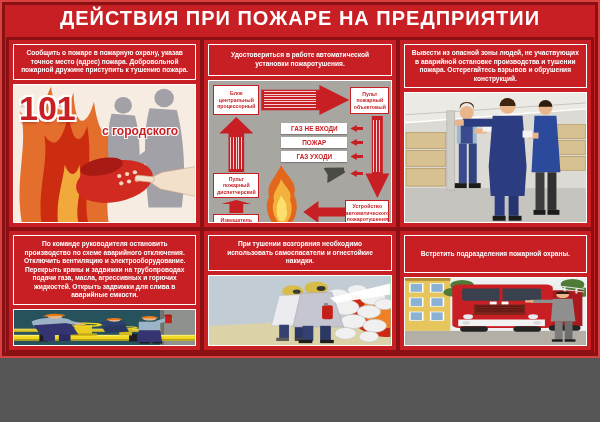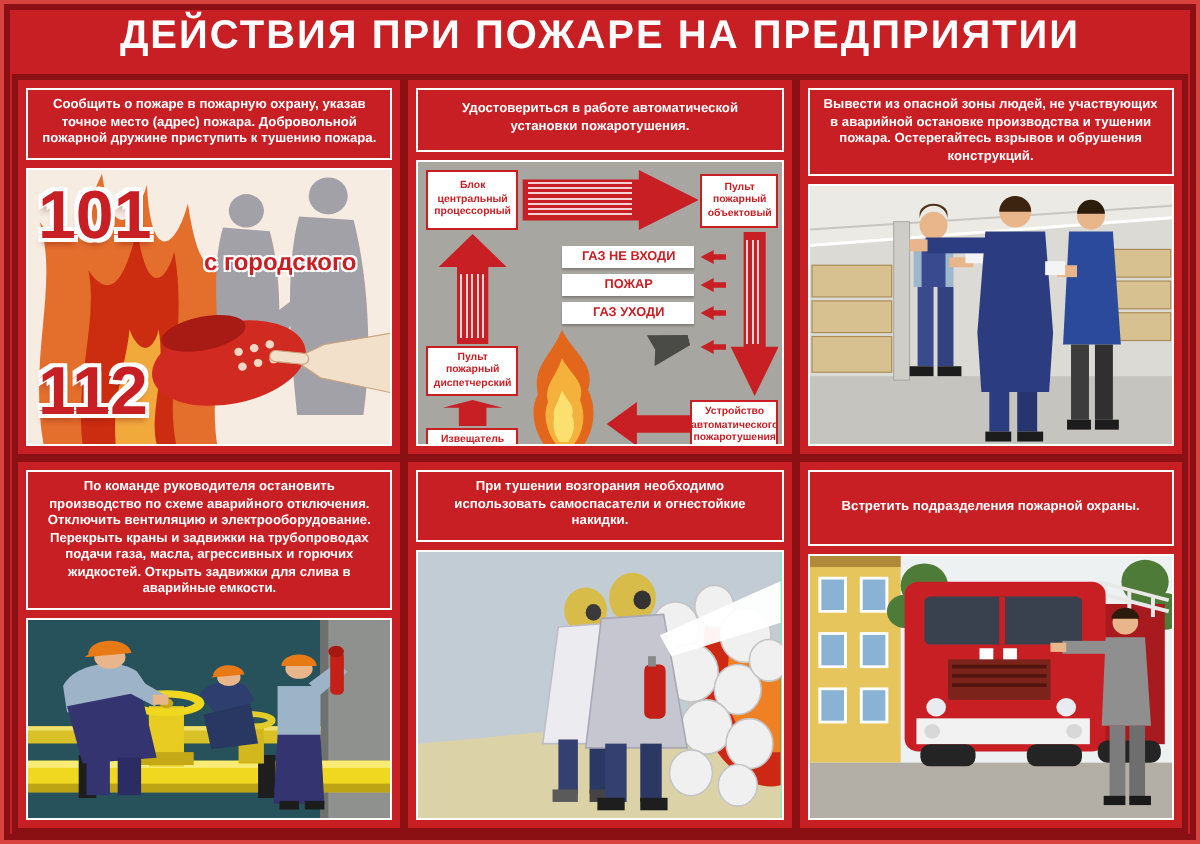--- a/index.html
+++ b/index.html
@@ -1,16 +1,16 @@
 <!DOCTYPE html>
 <html><head>
 <meta charset="utf-8">
 <style>
   html,body{margin:0;padding:0;background:#555;}
-  .poster{position:relative;width:600px;height:422px;background:#c81f25;
+  .poster{position:relative;width:600px;height:358px;background:#c81f25;
           font-family:"Liberation Sans",sans-serif;overflow:hidden;
           box-shadow:inset 0 0 0 2px #d8433f, inset 0 0 0 5px #8a1014;}
   .title-bar{position:absolute;top:0;left:0;right:0;height:36px;display:flex;
              align-items:center;justify-content:center;}
   .title-bar h1{margin:0;color:#fff;font-size:20px;font-weight:bold;letter-spacing:1px;}
   .grid{position:absolute;top:37px;left:6px;right:6px;bottom:5px;
         display:grid;grid-template-columns:1fr 1fr 1fr;grid-template-rows:187px 1fr;
         gap:4px;background:#8a1014;padding:3px;}
   .panel{background:#c81f25;display:flex;flex-direction:column;padding:4px;gap:4px;min-width:0;}
   .ibox{border:1px solid #fff;color:#fff;font-size:6.6px;font-weight:bold;line-height:1.3;
@@ -83,21 +83,20 @@
                 <circle cx="126" cy="102" r="2.2"></circle>
             </g>
           </g>
           <g fill="#f3e0cb" stroke="#caa27e" stroke-width=".6">
             <path d="M186,88 L152,94 L136,102 L150,112 L186,120 Z"></path>
             <rect x="124" y="98" width="20" height="6" rx="3" transform="rotate(6 134 101)"></rect>
           </g>
         </svg>
         <div class="big-num" style="left:5px;top:6px;">101</div>
         <div class="num-label" style="left:62px;top:39px;padding-left:26px;">с городского</div>
-        <div class="big-num" style="left:5px;top:94px;">112</div>
       </div>
     </div>
 
     <div class="panel">
       <div class="ibox">Удостовериться в работе автоматической установки пожаротушения.</div>
       <div class="ill diagram">
         <div class="dbox" style="left:4px;top:4px;width:46px;height:30px;">Блок центральный процессорный</div>
         <div class="arr arr-r" style="left:52px;top:4px;width:88px;height:30px;">
           <div class="ttxt" style="left:3px;top:6px;width:52px;bottom:6px;"></div>
         </div>

